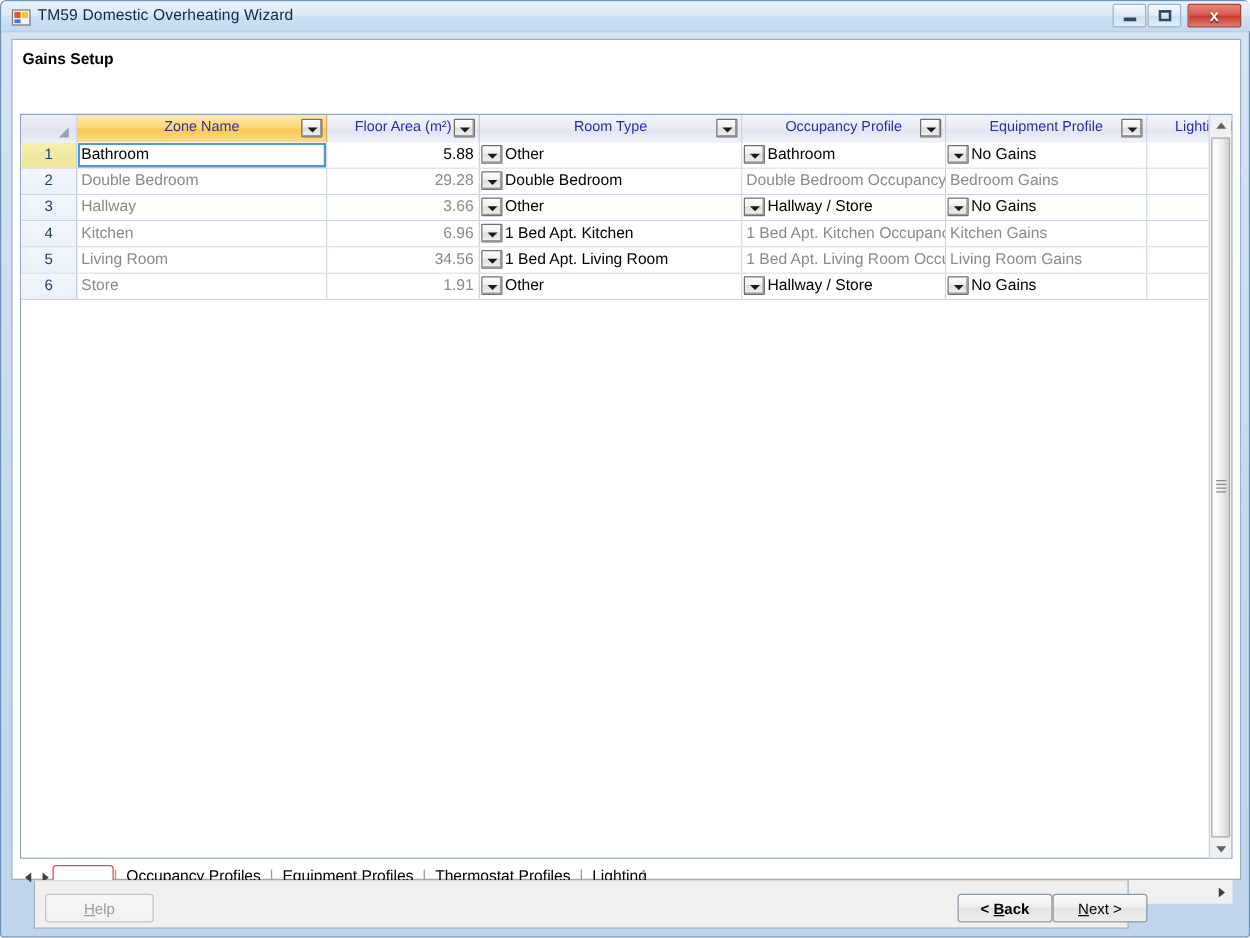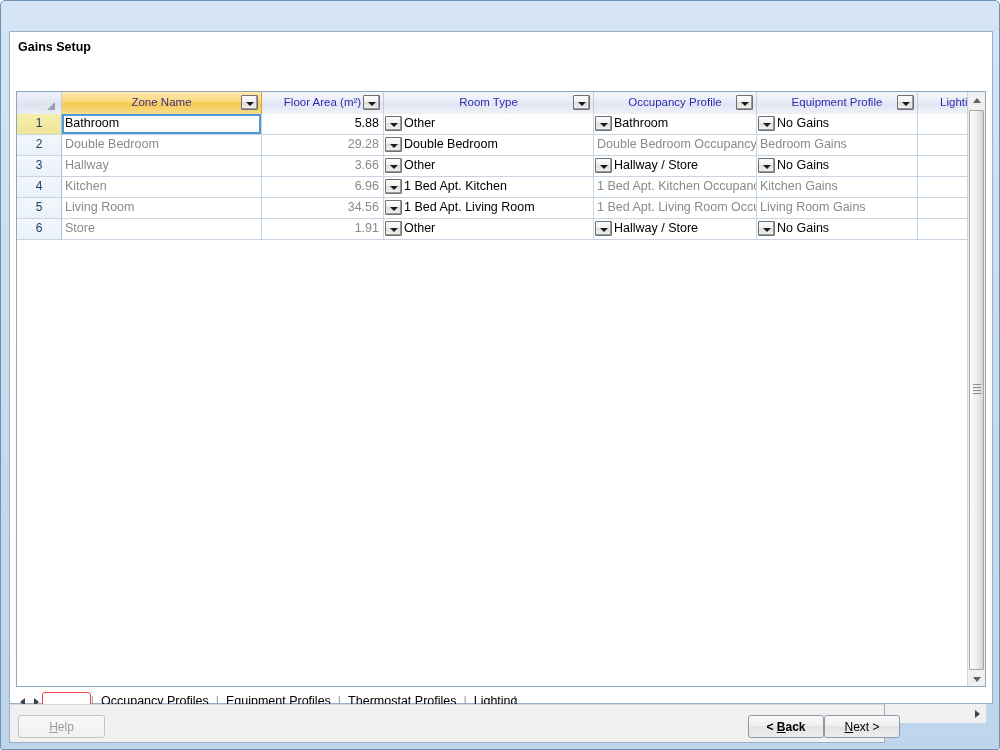--- a/index.html
+++ b/index.html
@@ -299,21 +299,21 @@
     box-sizing: border-box;
     border: 1px solid #a6a6a6;
     border-radius: 1px;
     background: linear-gradient(to bottom, #fdfdfd 0%, #f3f3f3 40%, #e3e3e3 75%, #d2d2d2 100%);
   }
   #hsb-grip { position:absolute; left:50%; top:50%; margin:-4px 0 0 -5px; width:10px;height:8px; font-size:0;}
   #hsb-grip i { display:inline-block; width:1px;height:8px;background:#8b8b8b;margin-right:2px; }
 
   
   #footer {
-    position: absolute; left: 8px; top: 703px;
+    position: absolute; left: 26px; top: 703px;
     width: 876px; height: 39px;
     box-sizing: border-box;
     background: #f0f0f0;
     border: 1px solid #9aaec4;
     border-top: 1px solid #d8d8d8;
   }
   .btn {
     position: absolute; top: 10px;
     height: 23px;
     box-sizing: border-box;
@@ -333,20 +333,45 @@
   #btn-help { left: 8px; width: 87px; }
   #btn-back { left: 738px; width: 76px; font-weight: bold; }
   #btn-next { left: 814px; width: 76px; justify-content: center; }
   .acc { text-decoration: underline; }
 </style>
 </head>
 <body>
 
 <div id="window">
 
+  <div id="titlebar">
+    <svg id="app-icon" viewBox="0 0 16 16">
+      <rect x="1" y="2" width="14" height="12" fill="#f5f5f5" stroke="#7a7a7a" stroke-width="1"></rect>
+      <rect x="2.5" y="3.5" width="5" height="5" fill="#e05a2b"></rect>
+      <rect x="8.5" y="3.5" width="5" height="5" fill="#f2c43c"></rect>
+      <rect x="2.5" y="9.5" width="5" height="3" fill="#3d7fd1"></rect>
+    </svg>
+    <div id="title-text">TM59 Domestic Overheating Wizard</div>
+
+    <div class="wbtn" id="btn-min">
+      <div class="glyph">
+          <div class="minglyph"></div>
+        </div>
+    </div>
+    <div class="wbtn" id="btn-max">
+      <div class="glyph">
+          <div class="maxglyph">
+            <i></i>
+          </div>
+        </div>
+    </div>
+    <div class="wbtn" id="btn-close">
+      <div class="glyph">x</div>
+    </div>
+  </div>
 
   <div id="client">
 
     <div id="page-title">Gains Setup</div>
 
     <div id="grid">
       <div id="grid-headers"><div class="hcell corner"><div class="corner-tri"></div></div><div class="hcell sorted" style="width: 200px;"><span class="htext">Zone Name</span><div class="hdd"></div></div><div class="hcell" style="width: 122px;"><span class="htext">Floor Area (m²)</span><div class="hdd"></div></div><div class="hcell" style="width: 210px;"><span class="htext">Room Type</span><div class="hdd"></div></div><div class="hcell" style="width: 163px;"><span class="htext">Occupancy Profile</span><div class="hdd"></div></div><div class="hcell" style="width: 161px;"><span class="htext">Equipment Profile</span><div class="hdd"></div></div><div class="hcell" style="width: 95px;"><span class="htext">Lighting L</span></div></div>
       <div id="grid-body">
           <div class="grow"><div class="gcell rowhdr current"><span class="ctext">1</span></div><div class="gcell selected" style="width: 200px;"><span class="ctext">Bathroom</span></div><div class="gcell num" style="width: 122px;"><span class="ctext">5.88</span></div><div class="gcell" style="width: 210px;"><div class="cdd"></div><span class="ctext" style="padding-left: 20px;">Other</span></div><div class="gcell" style="width: 163px;"><div class="cdd"></div><span class="ctext" style="padding-left: 20px;">Bathroom</span></div><div class="gcell" style="width: 161px;"><div class="cdd"></div><span class="ctext" style="padding-left: 20px;">No Gains</span></div><div class="gcell" style="width: 95px;"><span class="ctext"></span></div></div>
           <div class="grow"><div class="gcell rowhdr"><span class="ctext">2</span></div><div class="gcell readonly" style="width: 200px;"><span class="ctext">Double Bedroom</span></div><div class="gcell readonly num" style="width: 122px;"><span class="ctext">29.28</span></div><div class="gcell" style="width: 210px;"><div class="cdd"></div><span class="ctext" style="padding-left: 20px;">Double Bedroom</span></div><div class="gcell readonly" style="width: 163px;"><span class="ctext">Double Bedroom Occupancy</span></div><div class="gcell readonly" style="width: 161px;"><span class="ctext">Bedroom Gains</span></div><div class="gcell" style="width: 95px;"><span class="ctext"></span></div></div>

